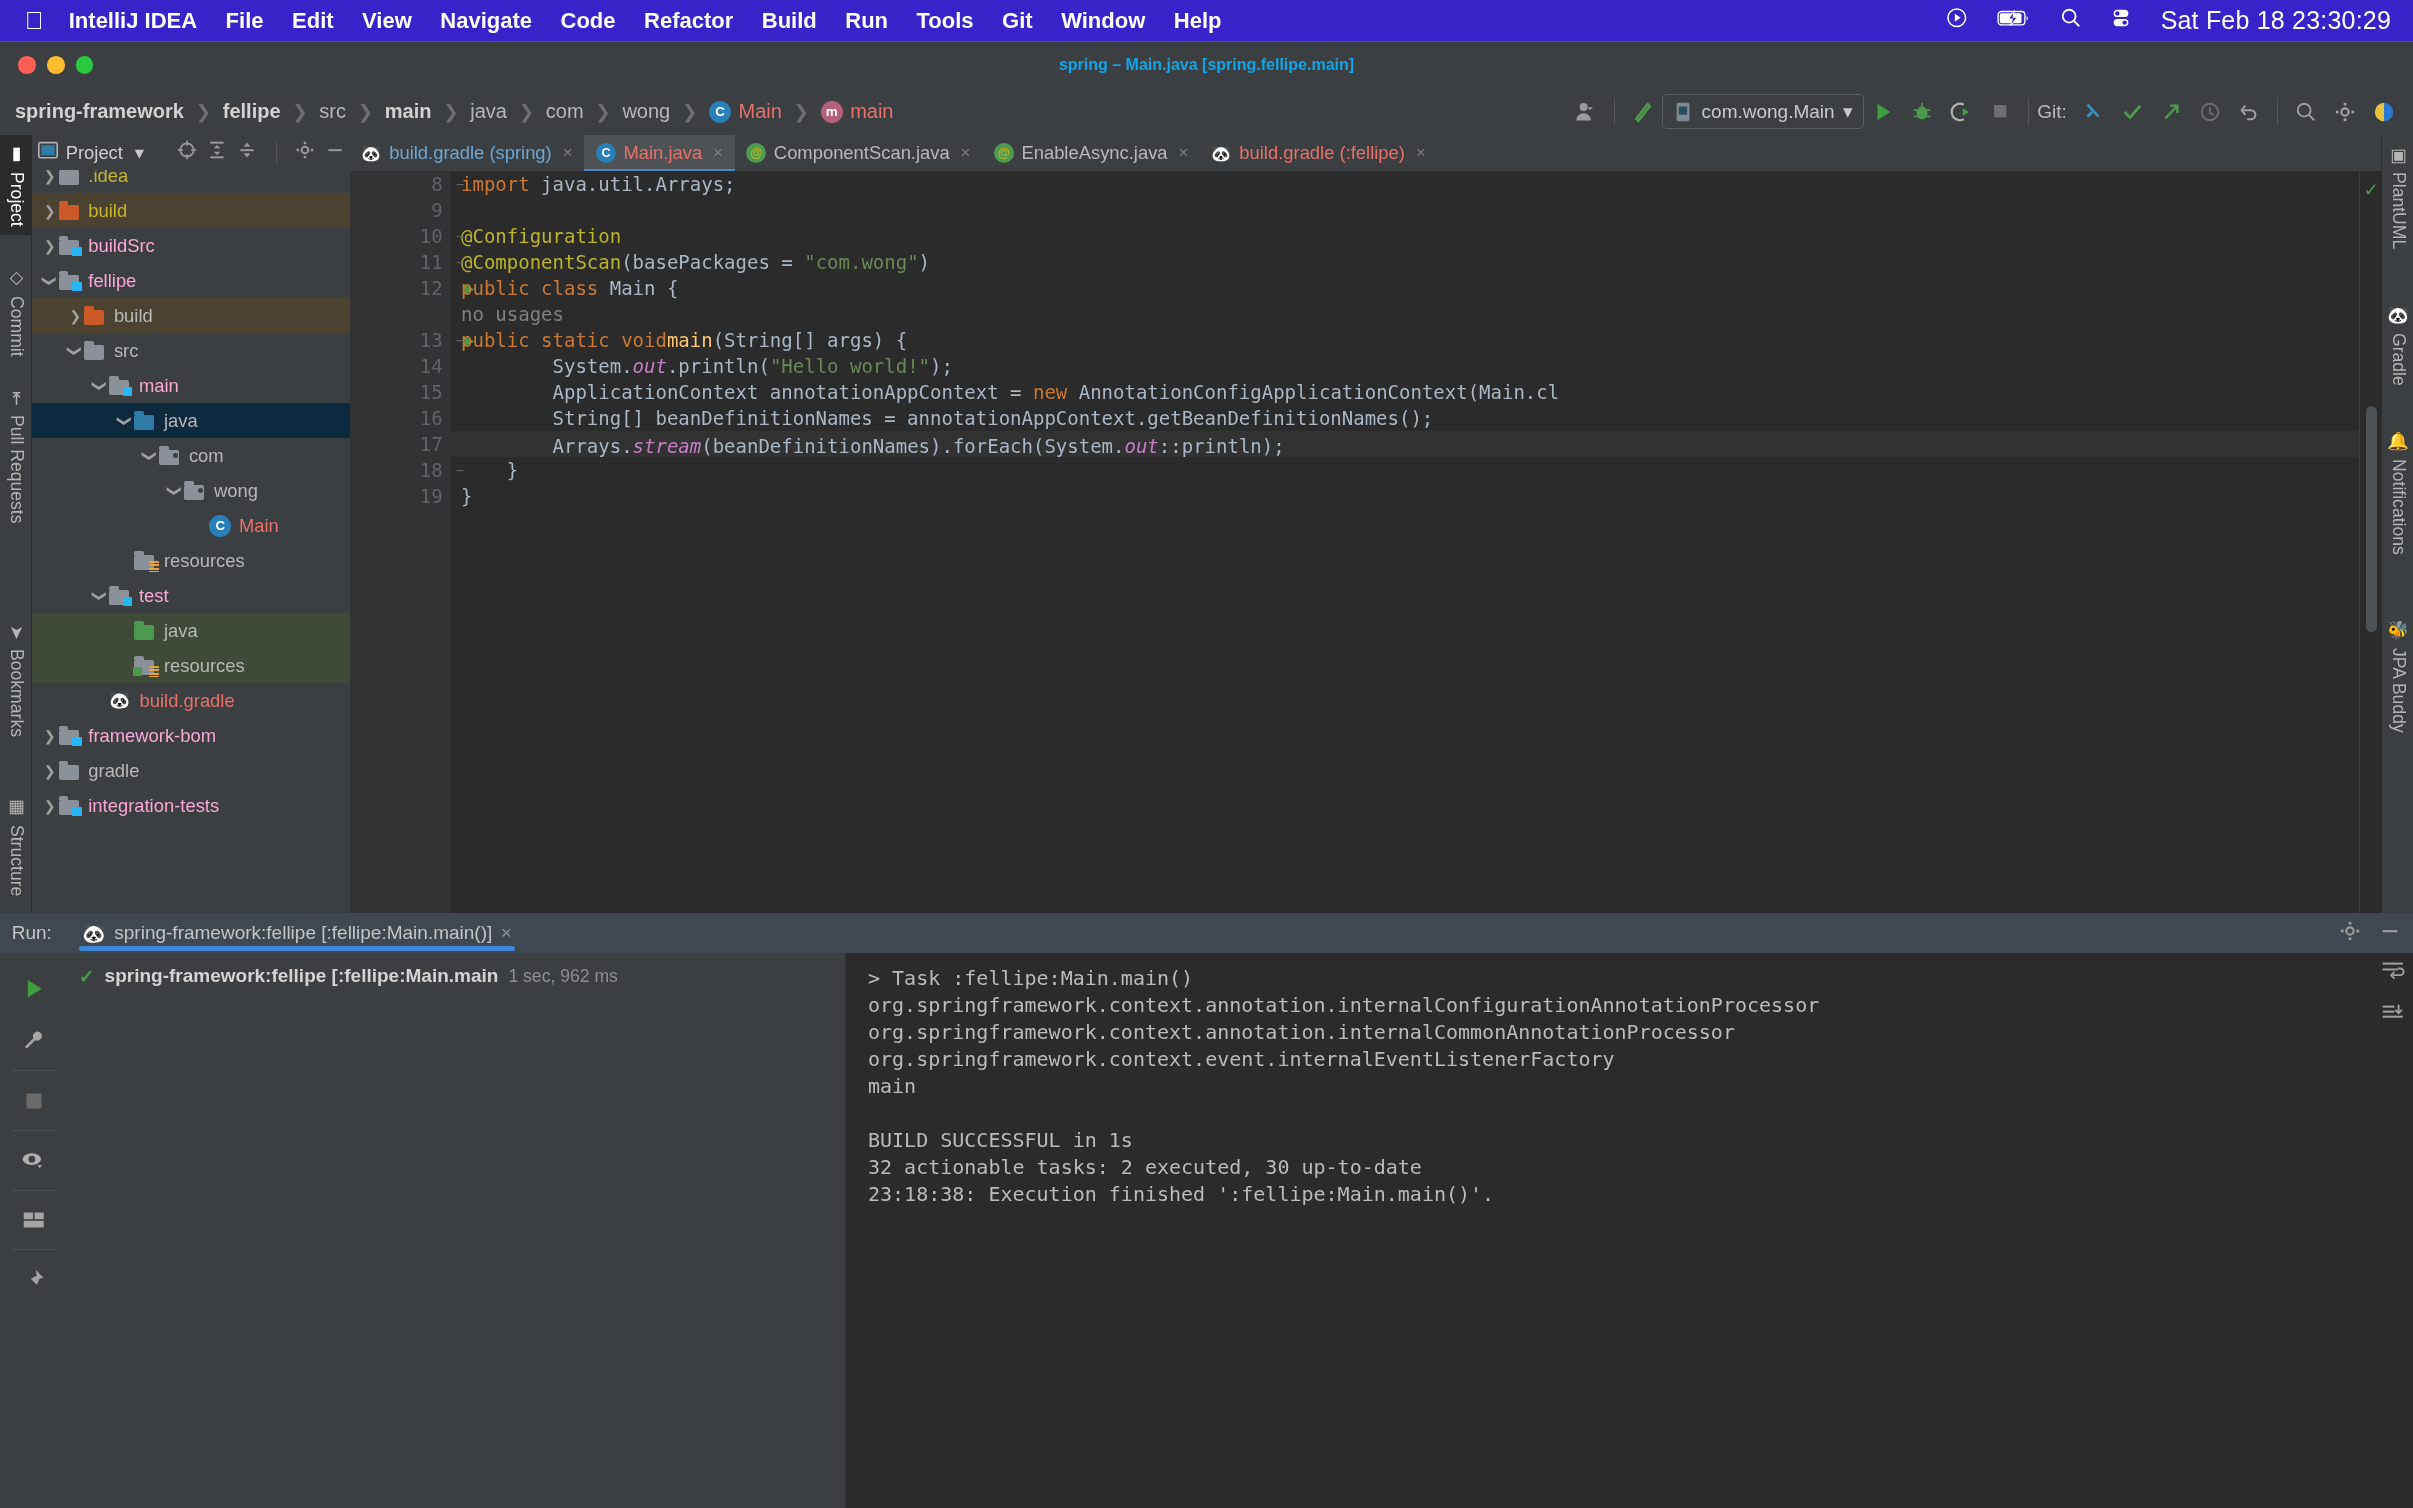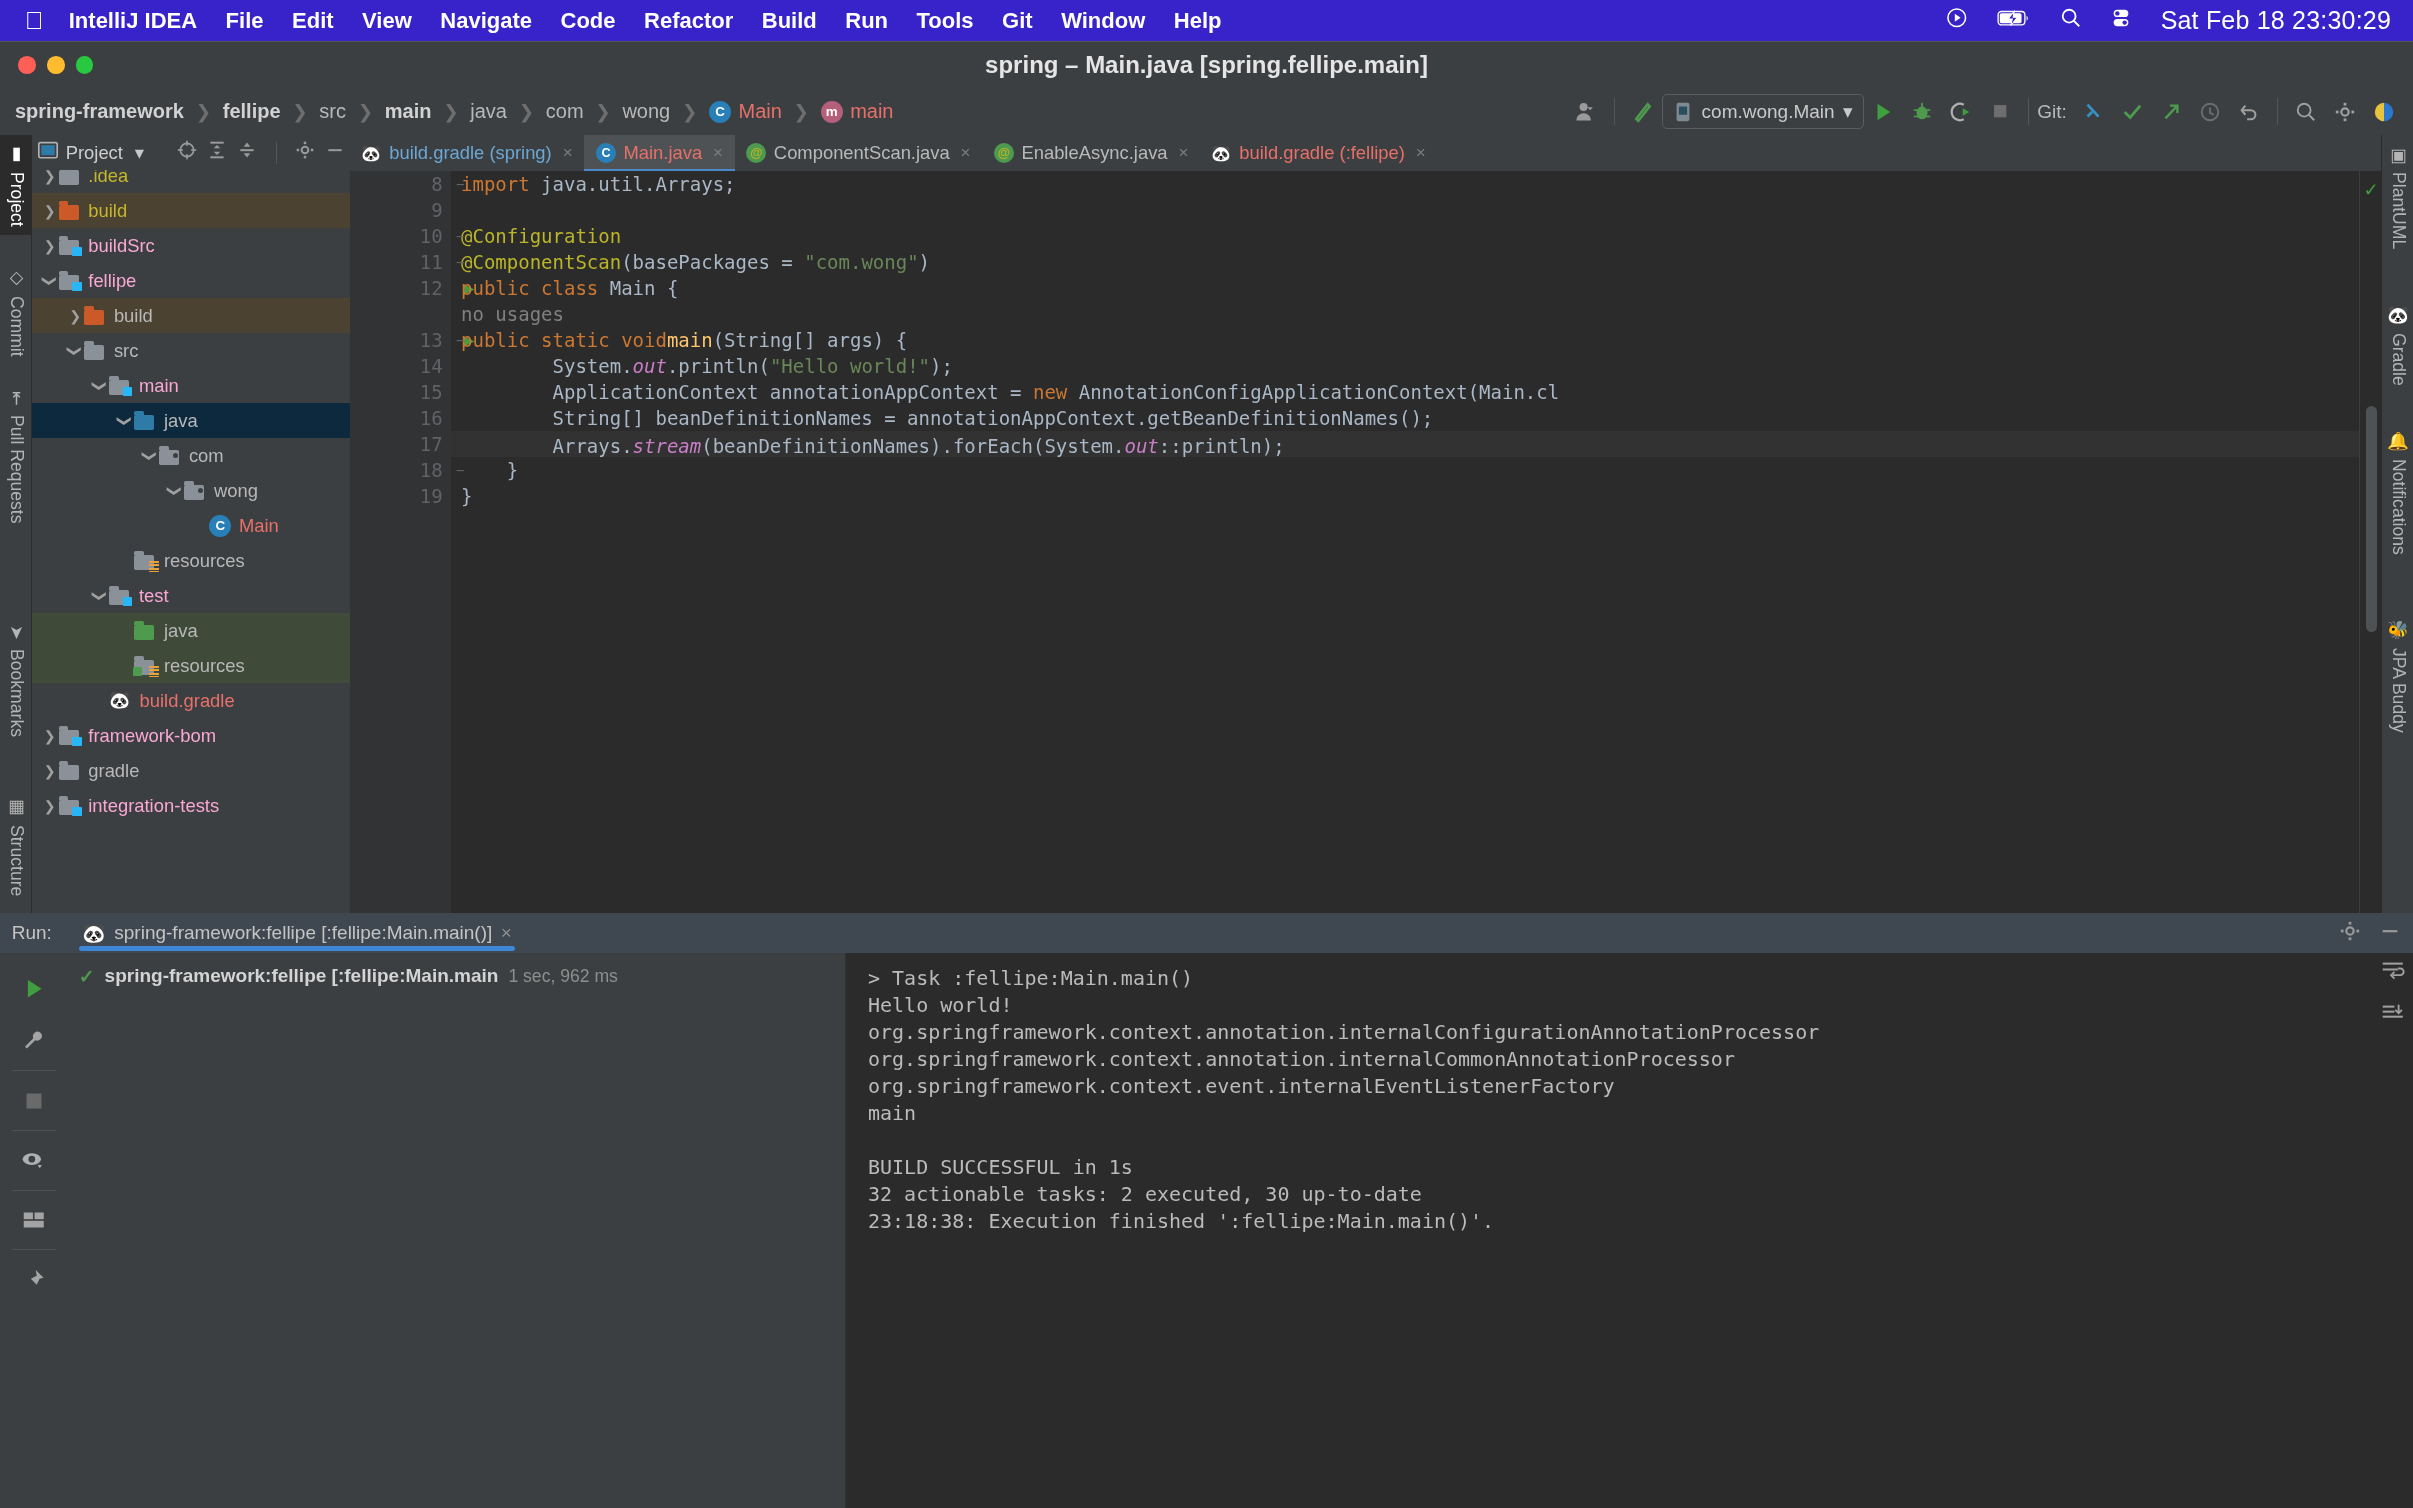--- a/index.html
+++ b/index.html
@@ -36,21 +36,21 @@
   
   .titlebar {
     position: relative; height: 46px; background: #3c3f41;
     display: flex; align-items: center; justify-content: center;
   }
   .traffic { position: absolute; left: 18.4px; top: 14.2px; display: flex; gap: 11px; }
   .dot { width: 17.6px; height: 17.6px; border-radius: 50%; }
   .dot.r { background: #ff5f57; }
   .dot.y { background: #febc2e; }
   .dot.g { background: #28c840; }
-  .wintitle { color: #e5e5e5; font-size: 24px; font-weight: bold; }
+  .wintitle { color: #0ea5e9; font-size: 16px; font-weight: bold; }
 
   
   .navrow {
     height: 47px; background: #3c3f41;
     display: flex; align-items: center; padding: 0 15px;
     position: relative;
   }
   .crumbs { display: flex; align-items: center; font-size: 20px; color: #a9b7c6; }
   .crumb { color: #b8b8b8; white-space: nowrap; }
   .crumb.bold { font-weight: bold; color: #d2d2d2; }
@@ -825,21 +825,20 @@
           <div class="node">
             <span style="color:#4e9a4e;">✓</span>
             <span>spring-framework:fellipe [:fellipe:Main.main</span>
             <span class="time">1 sec, 962 ms</span>
           </div>
         </div>
 
         <div class="console">
           <div id="console">
               <div class="conline">&gt; Task :fellipe:Main.main()</div>
-              <div class="conline">Hello world!</div>
               <div class="conline">org.springframework.context.annotation.internalConfigurationAnnotationProcessor</div>
               <div class="conline">org.springframework.context.annotation.internalCommonAnnotationProcessor</div>
               <div class="conline">org.springframework.context.event.internalEventListenerFactory</div>
               <div class="conline">main</div>
               <div class="conline"></div>
               <div class="conline">BUILD SUCCESSFUL in 1s</div>
               <div class="conline">32 actionable tasks: 2 executed, 30 up-to-date</div>
               <div class="conline">23:18:38: Execution finished ':fellipe:Main.main()'.</div>
             </div>
           <span class="conicons">

